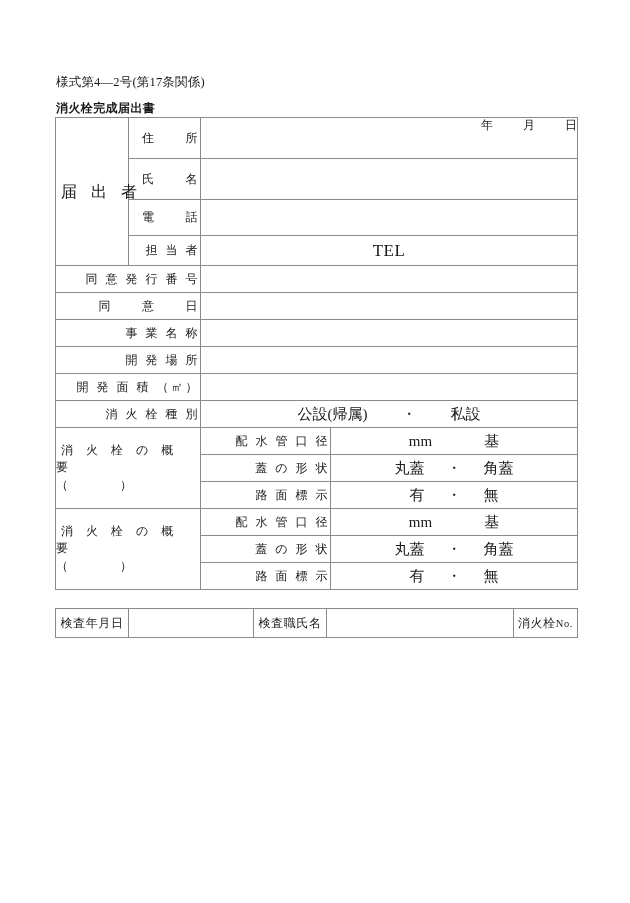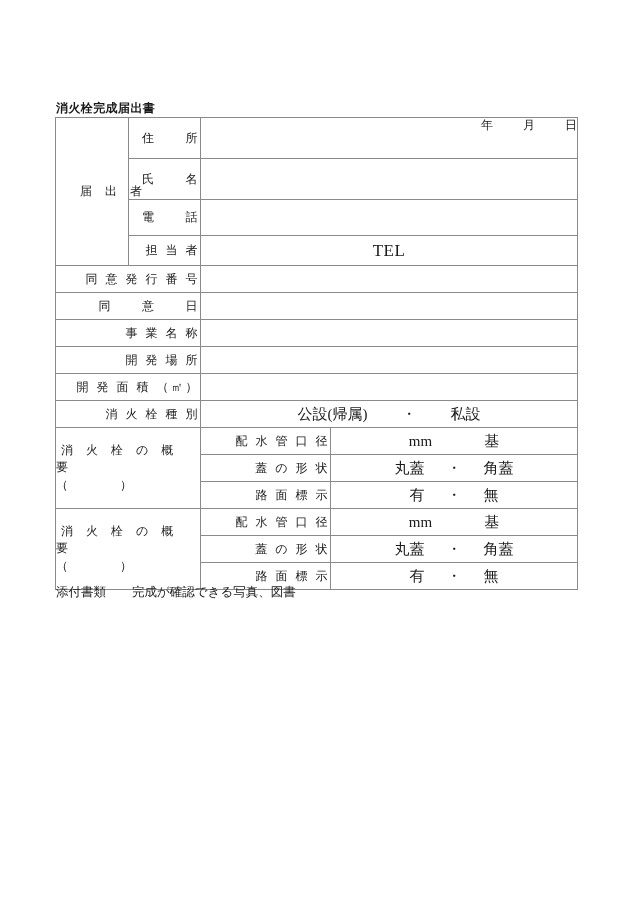--- a/index.html
+++ b/index.html
@@ -67,24 +67,23 @@
     left: 55px;
     top: 117px;
     width: 522px;
   }
   
   .lbl {
     display: block;
     text-align: left;
     letter-spacing: 5px;
     text-indent: 5px;
-    font-size: 12px;
+    font-size: 16px;
     line-height: 1.25;
     white-space: nowrap;
-    margin-left: 19px;
   }
   .lbl-tight {
     display: block;
     text-align: right;
     letter-spacing: 2.5px;
     text-indent: 2.5px;
     font-size: 12px;
     line-height: 1.25;
     white-space: nowrap;
   }
@@ -126,20 +125,21 @@
     letter-spacing: 0.6px;
     white-space: nowrap;
   }
   .insp-lbl .no { font-size: 10.5px; }
 </style>
 </head>
 <body>
 
 <div class="page">
 
+  <div class="form-no">様式第4―2号(第17条関係)</div>
   <div class="doc-title">消火栓完成届出書</div>
 
   <div class="date-line">
     <span class="y">年</span><span class="m">月</span><span class="d">日</span>
   </div>
 
   <table class="grid" id="main-table">
     <colgroup>
       <col style="width:73px">
       <col style="width:72px">
@@ -277,17 +277,38 @@
         <td style="height:26px">
           <span class="lbl-tight">路 面 標 示</span>
         </td>
         <td>
           <span class="val"><span>有</span><span class="sp-sm"></span><span>・</span><span class="sp-sm"></span><span>無</span></span>
         </td>
       </tr>
     </tbody>
   </table>
 
-  <div class="attach">
-    <span>添付書類</span><span class="gap"></span><span>完成が確認できる写真、図書</span>
-  </div>
-
+
+  <table class="grid" id="insp-table">
+    <colgroup>
+      <col style="width:73px">
+      <col style="width:125px">
+      <col style="width:73px">
+      <col style="width:187px">
+      <col style="width:64px">
+    </colgroup>
+    <tbody>
+      <tr>
+        <td>
+          <span class="insp-lbl">検査年月日</span>
+        </td>
+        <td class="blank-cell"></td>
+        <td>
+          <span class="insp-lbl">検査職氏名</span>
+        </td>
+        <td class="blank-cell"></td>
+        <td>
+          <span class="insp-lbl"><span>消火栓</span><span class="no">No.</span></span>
+        </td>
+      </tr>
+    </tbody>
+  </table>
 </div>
 
 </body></html>

